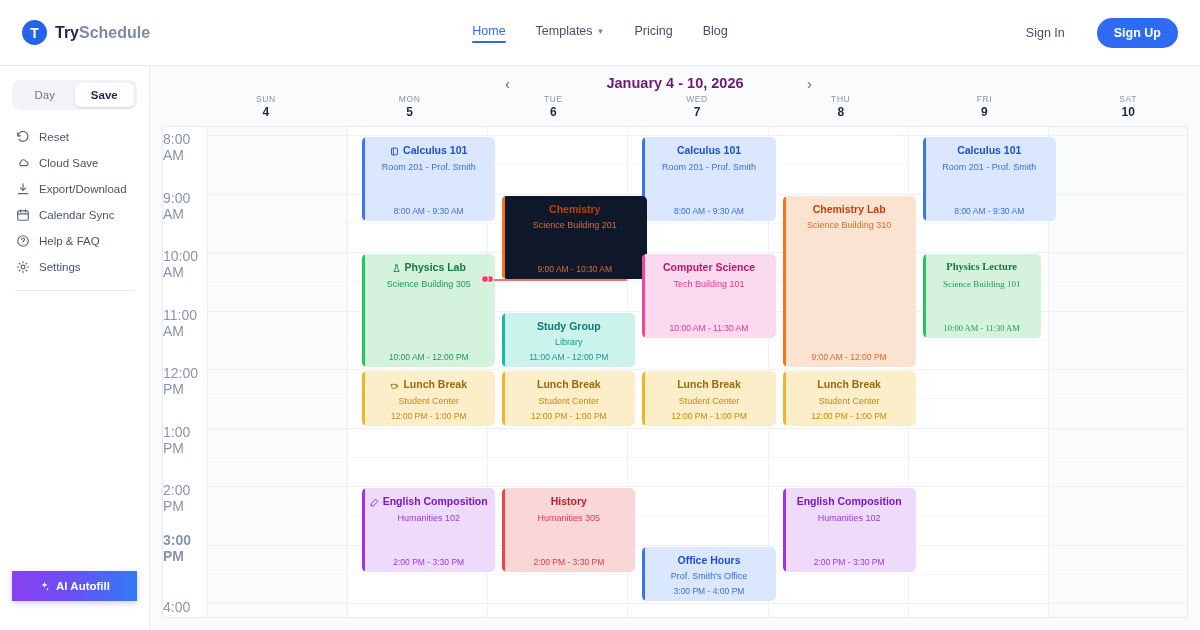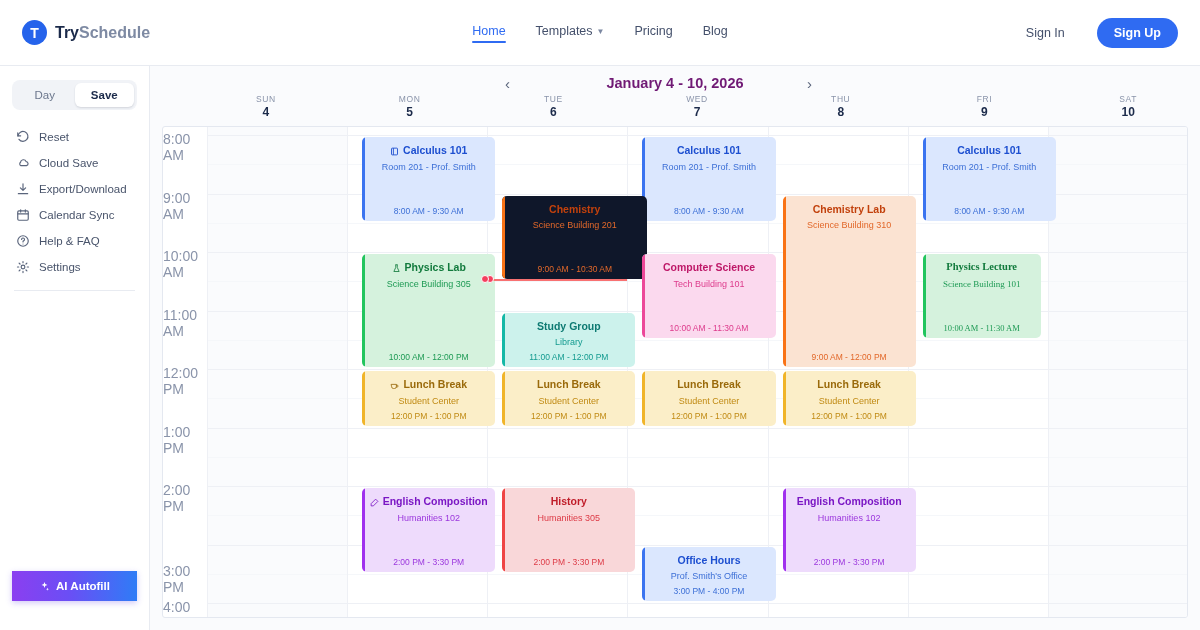--- a/index.html
+++ b/index.html
@@ -314,21 +314,21 @@
           <div class="hourline" style="top: 242px;"></div>
           <div class="timelbl" style="top: 242px;">12:00 PM</div>
           <div class="halfline" style="top: 271.25px;"></div>
           <div class="hourline" style="top: 300.5px;"></div>
           <div class="timelbl" style="top: 300.5px;">1:00 PM</div>
           <div class="halfline" style="top: 329.75px;"></div>
           <div class="hourline" style="top: 359px;"></div>
           <div class="timelbl" style="top: 359px;">2:00 PM</div>
           <div class="halfline" style="top: 388.25px;"></div>
           <div class="hourline" style="top: 417.5px;"></div>
-          <div class="timelbl" style="top: 440px;">3:00 PM</div>
+          <div class="timelbl" style="top: 409px; font-weight: bold;">3:00 PM</div>
           <div class="halfline" style="top: 446.75px;"></div>
           <div class="hourline" style="top: 476px;"></div>
           <div class="timelbl" style="top: 476px;">4:00 PM</div>
           <div class="vline" style="left: 44px;"></div>
           <div class="vline" style="left: 184.143px;"></div>
           <div class="vline" style="left: 324.286px;"></div>
           <div class="vline" style="left: 464.429px;"></div>
           <div class="vline" style="left: 604.571px;"></div>
           <div class="vline" style="left: 744.714px;"></div>
           <div class="vline" style="left: 884.857px;"></div>

